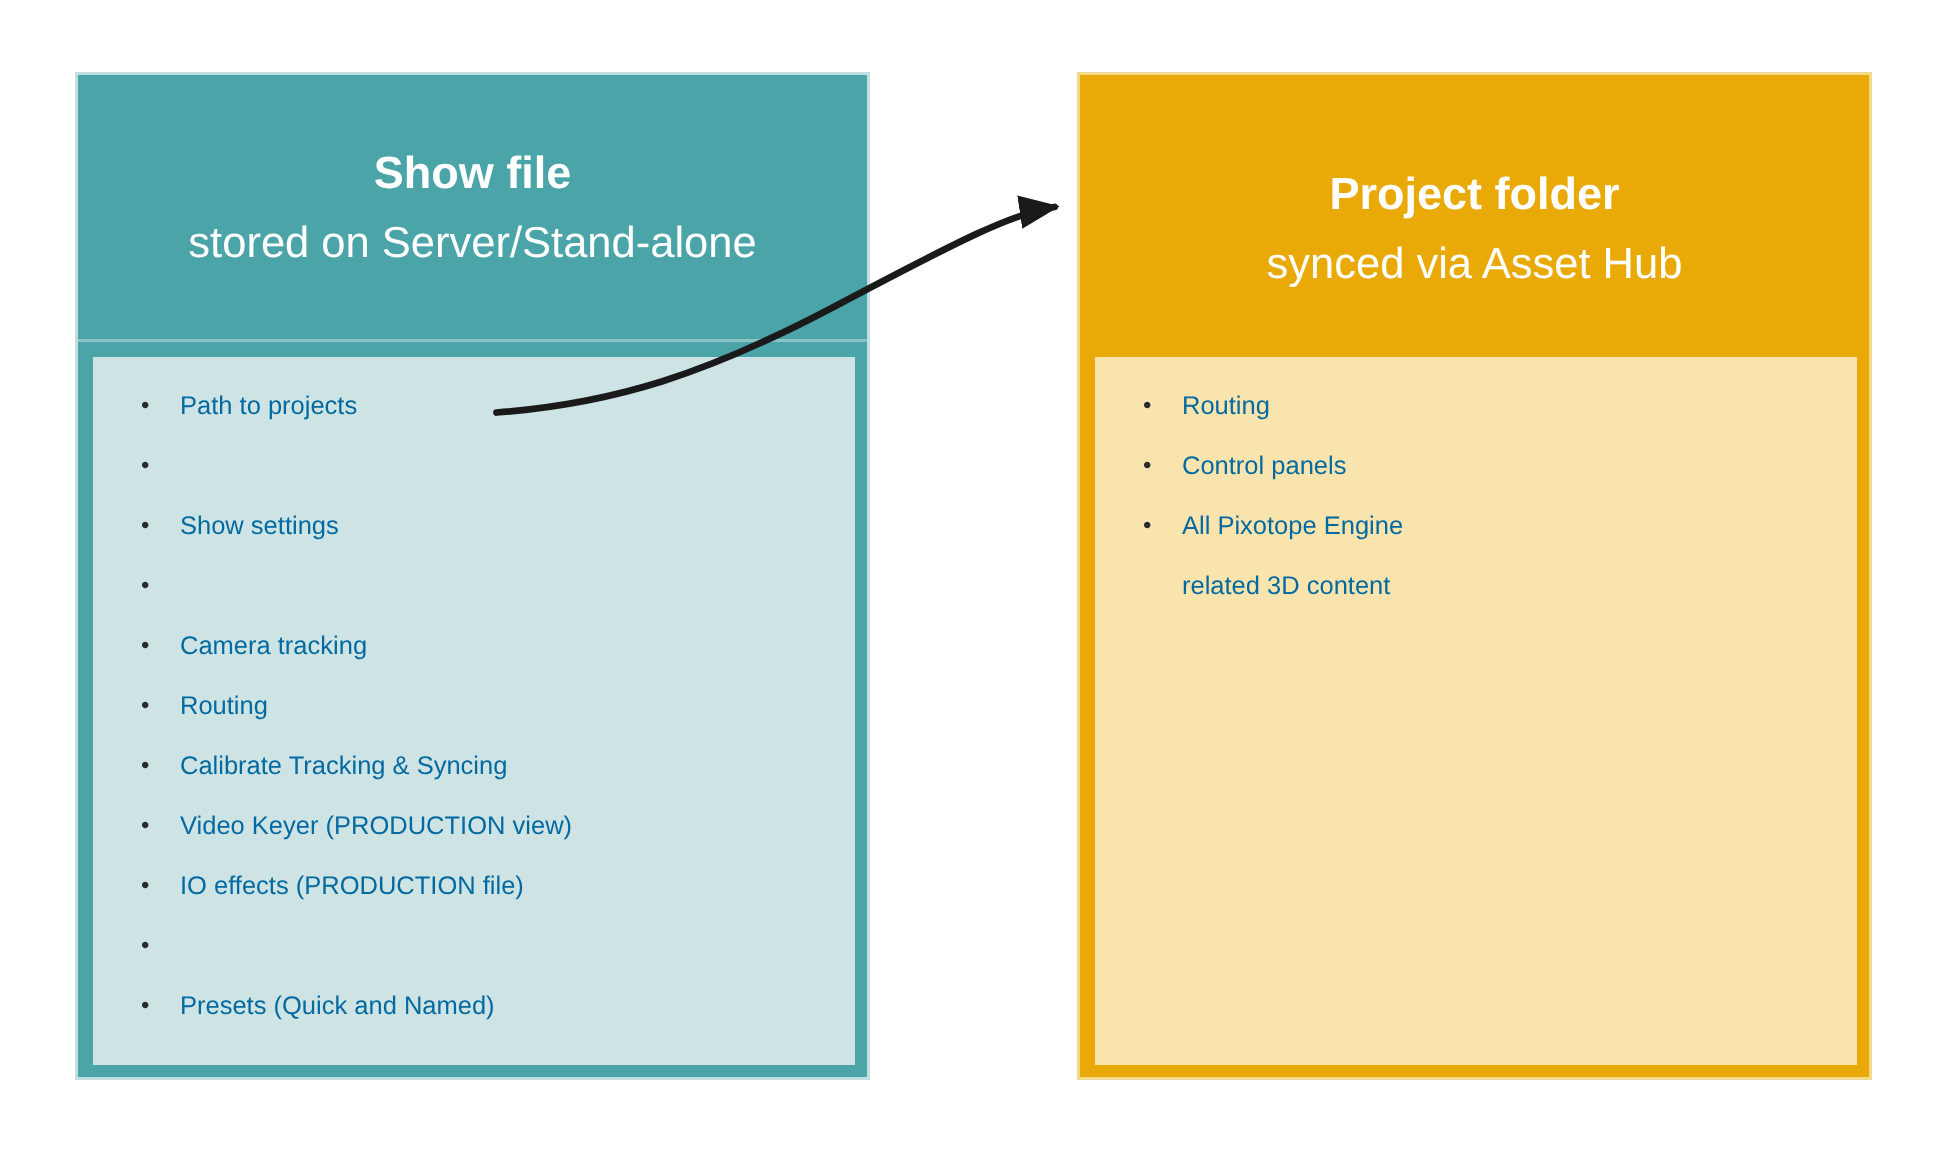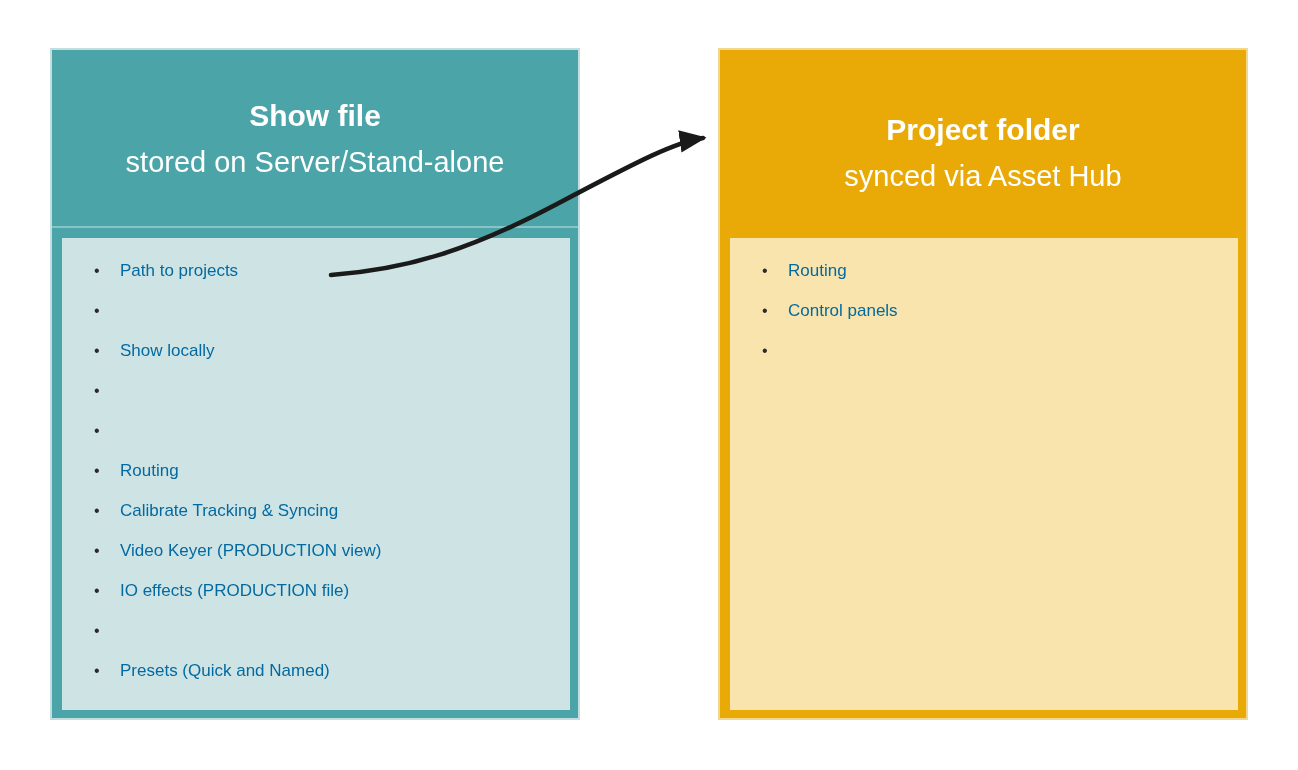--- a/index.html
+++ b/index.html
@@ -107,29 +107,30 @@
             <span class="bullet">•</span>
             <span class="item-text">Path to projects</span>
           </li>
 
           <li>
             <span class="bullet">•</span>
           </li>
 
           <li>
             <span class="bullet">•</span>
-            <span class="item-text">Show locally</span>
+            <span class="item-text">Show settings</span>
           </li>
 
           <li>
             <span class="bullet">•</span>
           </li>
 
           <li>
             <span class="bullet">•</span>
+            <span class="item-text">Camera tracking</span>
           </li>
 
           <li>
             <span class="bullet">•</span>
             <span class="item-text">Routing</span>
           </li>
 
           <li>
             <span class="bullet">•</span>
             <span class="item-text">Calibrate Tracking &amp; Syncing</span>
@@ -170,20 +171,22 @@
             <span class="item-text">Routing</span>
           </li>
 
           <li>
             <span class="bullet">•</span>
             <span class="item-text">Control panels</span>
           </li>
 
           <li>
             <span class="bullet">•</span>
+            <span class="item-text">All Pixotope Engine
+related 3D content</span>
           </li>
         </ul>
     </div>
   </div>
 
   <svg id="arrow-overlay" width="1298" height="770" viewBox="0 0 1298 770">
     <defs>
       <marker id="arrowhead" markerWidth="6" markerHeight="5" refX="5.2" refY="2.5" orient="auto">
         <path d="M0,0 L6,2.5 L0,5 Z" fill="#1A1A1A"></path>
       </marker>

